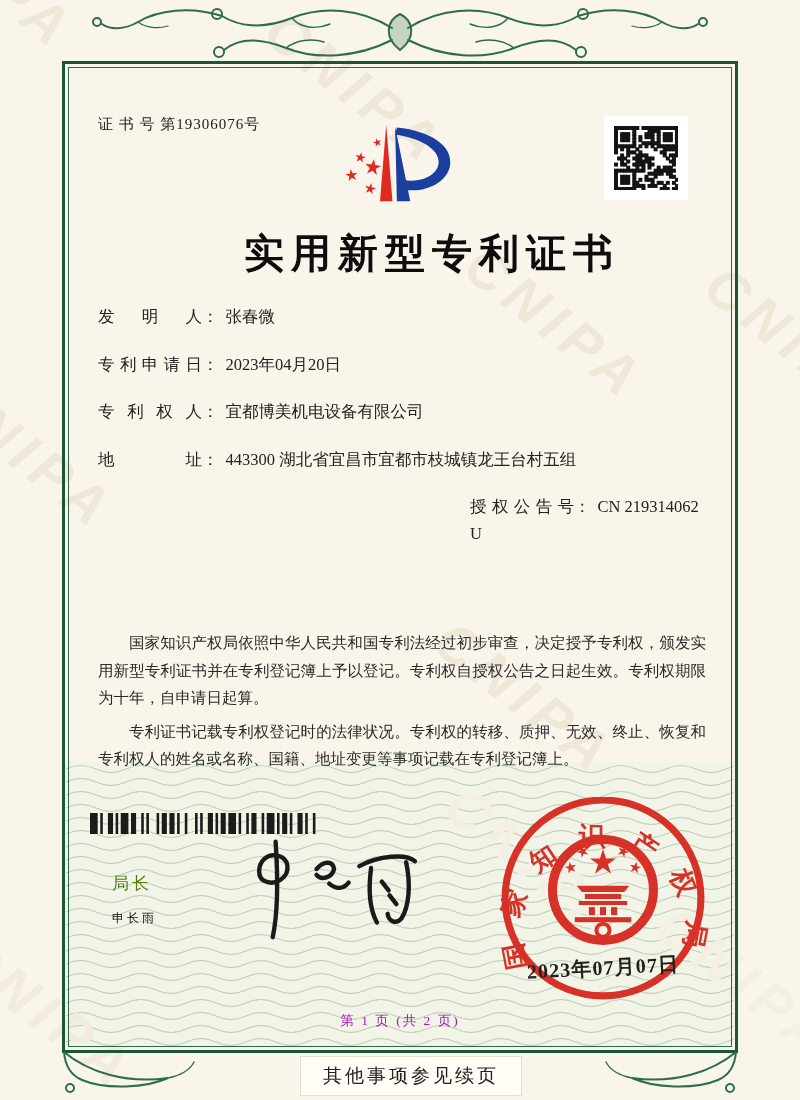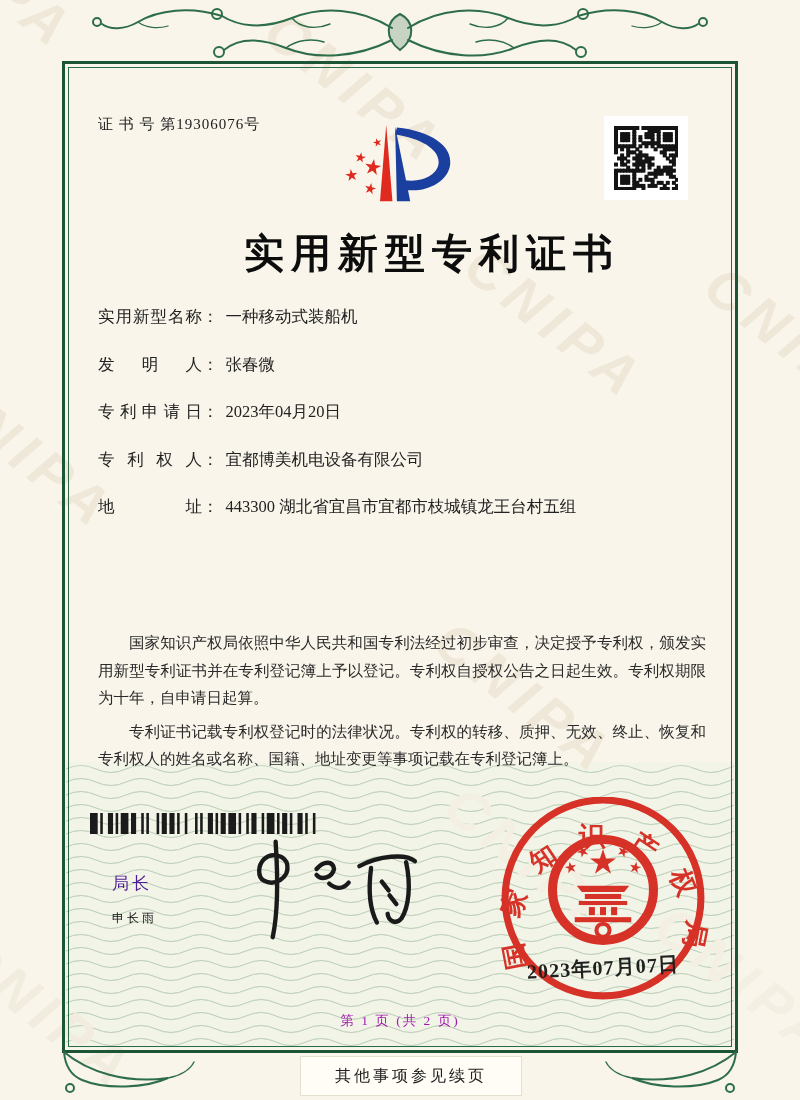--- a/index.html
+++ b/index.html
@@ -44,31 +44,31 @@
   .fcolon{display:inline-block;}
   .fvalue{margin-left:7px;}
   .col2{position:absolute;left:372px;top:0;}
   
   .paras{position:absolute;left:98px;top:629px;width:608px;z-index:5;
     font-size:15.5px;line-height:1.78;text-align:justify;color:#2a2a2a;}
   .paras p{margin:0 0 6px 0;text-indent:2em;}
   
   .barcode{position:absolute;left:90px;top:813px;z-index:5;}
   .sig-title{position:absolute;left:112px;top:872px;z-index:5;
-    font-family:"Liberation Sans","DejaVu Sans",sans-serif;font-size:17px;letter-spacing:3px;color:#4c1d95;}
+    font-family:"Liberation Sans","DejaVu Sans",sans-serif;font-size:17px;letter-spacing:3px;color:#4d7c0f;}
   .sig-name{position:absolute;left:112px;top:910px;z-index:5;
     font-family:"Liberation Sans","DejaVu Sans",sans-serif;font-size:12px;letter-spacing:3px;color:#111;}
   .signature{position:absolute;left:215px;top:832px;z-index:5;}
   .seal{position:absolute;left:496px;top:797px;z-index:6;opacity:.95;}
   .page-no{position:absolute;left:0;top:1012px;width:100%;text-align:center;z-index:5;
     font-size:13.5px;letter-spacing:2px;color:#a21caf;}
   .note-box{
     position:absolute;left:300px;top:1056px;width:220px;height:38px;z-index:6;
     background:#fffdf6;border:1px solid #e6e0cf;display:flex;align-items:center;justify-content:center;
-    font-size:16px;letter-spacing:3px;color:#222;
+    font-size:19px;letter-spacing:3px;color:#222;
   }
 </style>
 </head>
 <body>
 
 <div class="page">
 
   <span class="wm w1">CNIPA</span>
   <span class="wm w2">CNIPA</span>
   <span class="wm w3">CNIPA</span>
@@ -381,35 +381,35 @@
         <rect x="51.81" y="60.95" width="4" height="4" fill="#141414"></rect>
         <rect x="57.90" y="60.95" width="4" height="4" fill="#141414"></rect>
         <rect x="60.95" y="60.95" width="4" height="4" fill="#141414"></rect>
       </svg>
   </div>
 
   <div class="title">实用新型专利证书</div>
 
   <div class="fields">
     <div class="frow">
-      <span class="flabel">实用新型名称</span><span class="fcolon">：</span><span class="fvalue">一种移动式装船机</span>
-    </div>
-    <div class="frow">
       <span class="flabel">发明人</span><span class="fcolon">：</span><span class="fvalue">张春微</span>
     </div>
     <div class="frow">
       <span class="flabel">专利申请日</span><span class="fcolon">：</span><span class="fvalue">2023年04月20日</span>
     </div>
     <div class="frow">
       <span class="flabel">专利权人</span><span class="fcolon">：</span><span class="fvalue">宜都博美机电设备有限公司</span>
     </div>
     <div class="frow">
       <span class="flabel">地址</span><span class="fcolon">：</span><span class="fvalue">443300 湖北省宜昌市宜都市枝城镇龙王台村五组</span>
     </div>
     <div class="frow">
+      <span class="col2">
+        <span class="flabel">授权公告号</span><span class="fcolon">：</span><span class="fvalue">CN 219314062 U</span>
+      </span>
     </div>
   </div>
 
   <div class="paras">
     <p>国家知识产权局依照中华人民共和国专利法经过初步审查，决定授予专利权，颁发实用新型专利证书并在专利登记簿上予以登记。专利权自授权公告之日起生效。专利权期限为十年，自申请日起算。</p>
     <p>专利证书记载专利权登记时的法律状况。专利权的转移、质押、无效、终止、恢复和专利权人的姓名或名称、国籍、地址变更等事项记载在专利登记簿上。</p>
   </div>
 
   <svg class="barcode" id="barcode" width="228" height="21">
       <rect x="0.00" y="0" width="7.69" height="21" fill="#1b1b1b"></rect>

